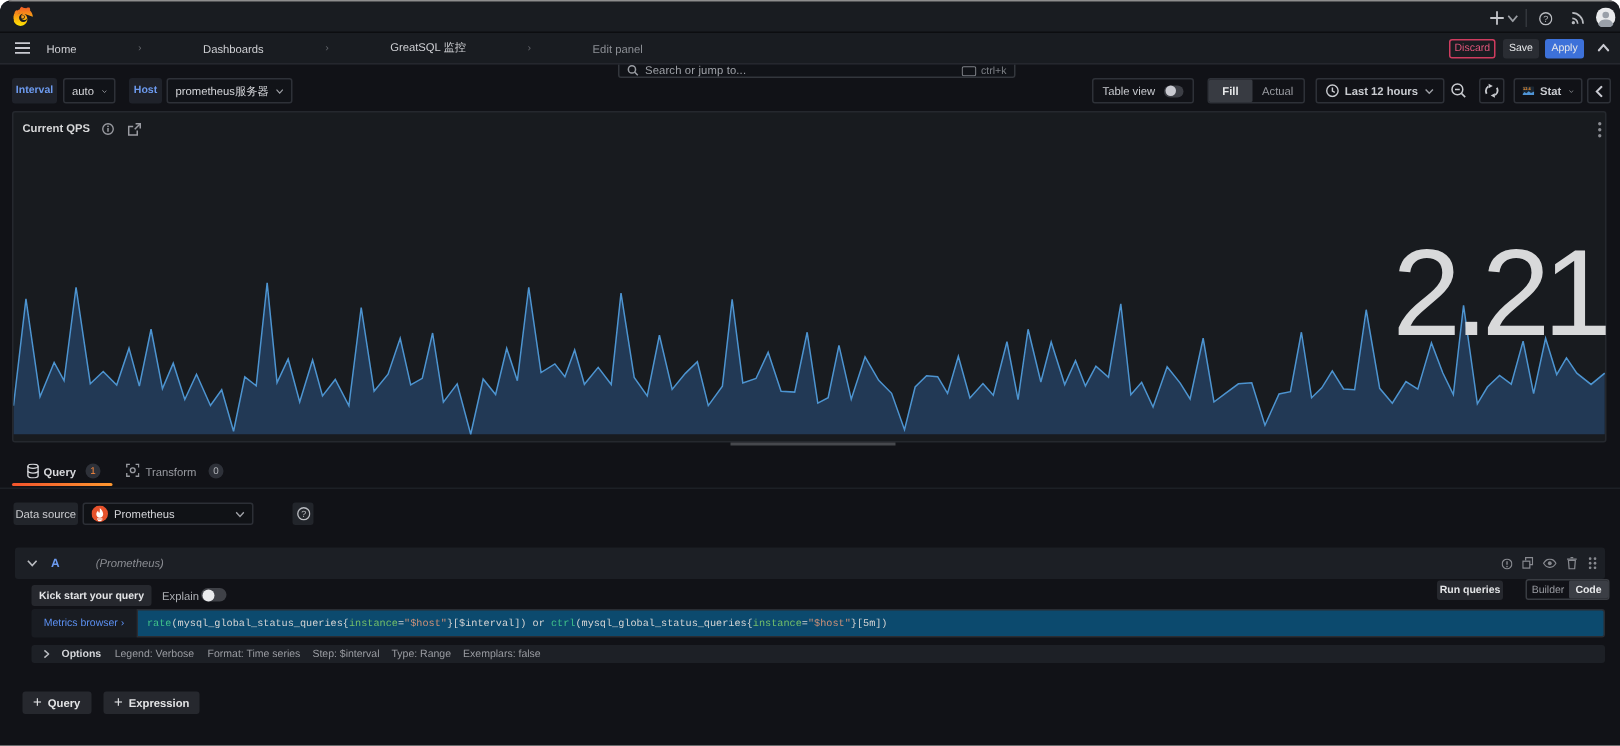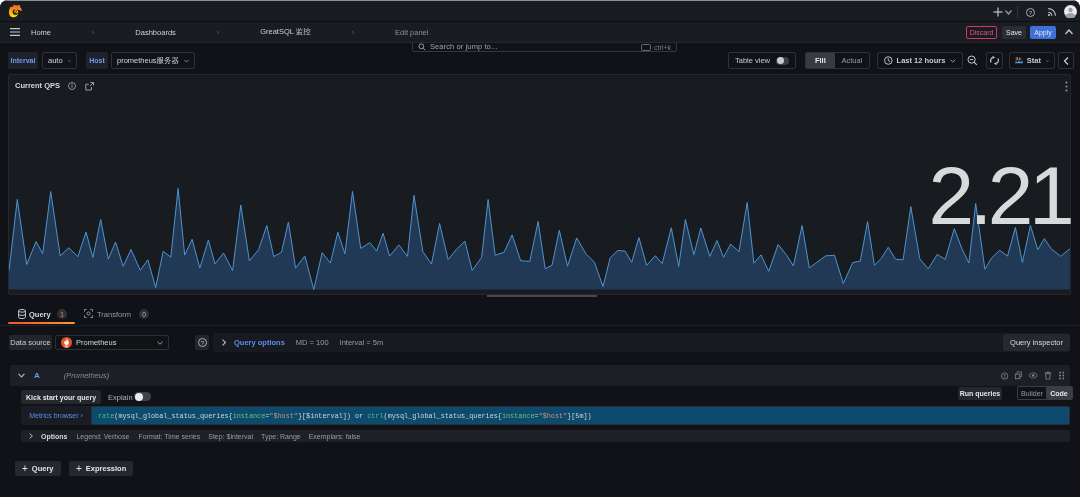--- a/index.html
+++ b/index.html
@@ -252,29 +252,20 @@
     <svg class="caret" style="margin-left:auto" viewBox="0 0 7 5">
         <polyline points="0.5,0.8 3.5,4 6.5,0.8" fill="none" stroke="#9fa1a7" stroke-width="1.1"></polyline>
       </svg>
   </div>
   <div id="qohelp">
       <svg width="9" height="9" viewBox="0 0 9 9">
         <circle cx="4.5" cy="4.5" r="4" fill="none" stroke="#b9bbc0" stroke-width="0.9"></circle>
         <text x="4.5" y="6.6" font-size="6" fill="#b9bbc0" text-anchor="middle" font-family="Liberation Sans">?</text>
       </svg>
     </div>
-  <div id="qobar">
-    <svg width="4" height="7" viewBox="0 0 4 7" style="margin-left:9px">
-        <polyline points="0.6,0.7 3.4,3.5 0.6,6.3" fill="none" stroke="#b9bbc0" stroke-width="1.1"></polyline>
-      </svg>
-    <span style="color:#5b8ff0;font-weight:bold;margin-left:8px">Query options</span>
-    <span style="margin-left:11px">MD = 100</span>
-    <span style="margin-left:11px">Interval = 5m</span>
-    <div id="qinspect">Query inspector</div>
-  </div>
 
   <div id="qhead">
     <svg width="7" height="5" viewBox="0 0 7 5" style="margin-left:8px">
         <polyline points="0.6,0.8 3.5,4 6.4,0.8" fill="none" stroke="#b9bbc0" stroke-width="1.1"></polyline>
       </svg>
     <span style="margin-left:9px;font-size:8px;font-weight:bold;color:#6d9bf0">A</span>
     <span style="margin-left:24px;font-size:7.5px;font-style:italic;color:#8a8c92">(Prometheus)</span>
     <span style="margin-left:auto;display:flex;align-items:center;opacity:.85;transform:scale(.92);transform-origin:right center">
       <svg width="8" height="8" viewBox="0 0 8 8" style="margin-right:7px">
           <circle cx="4" cy="4" r="3.5" fill="none" stroke="#9a9ca2" stroke-width="0.9"></circle>

